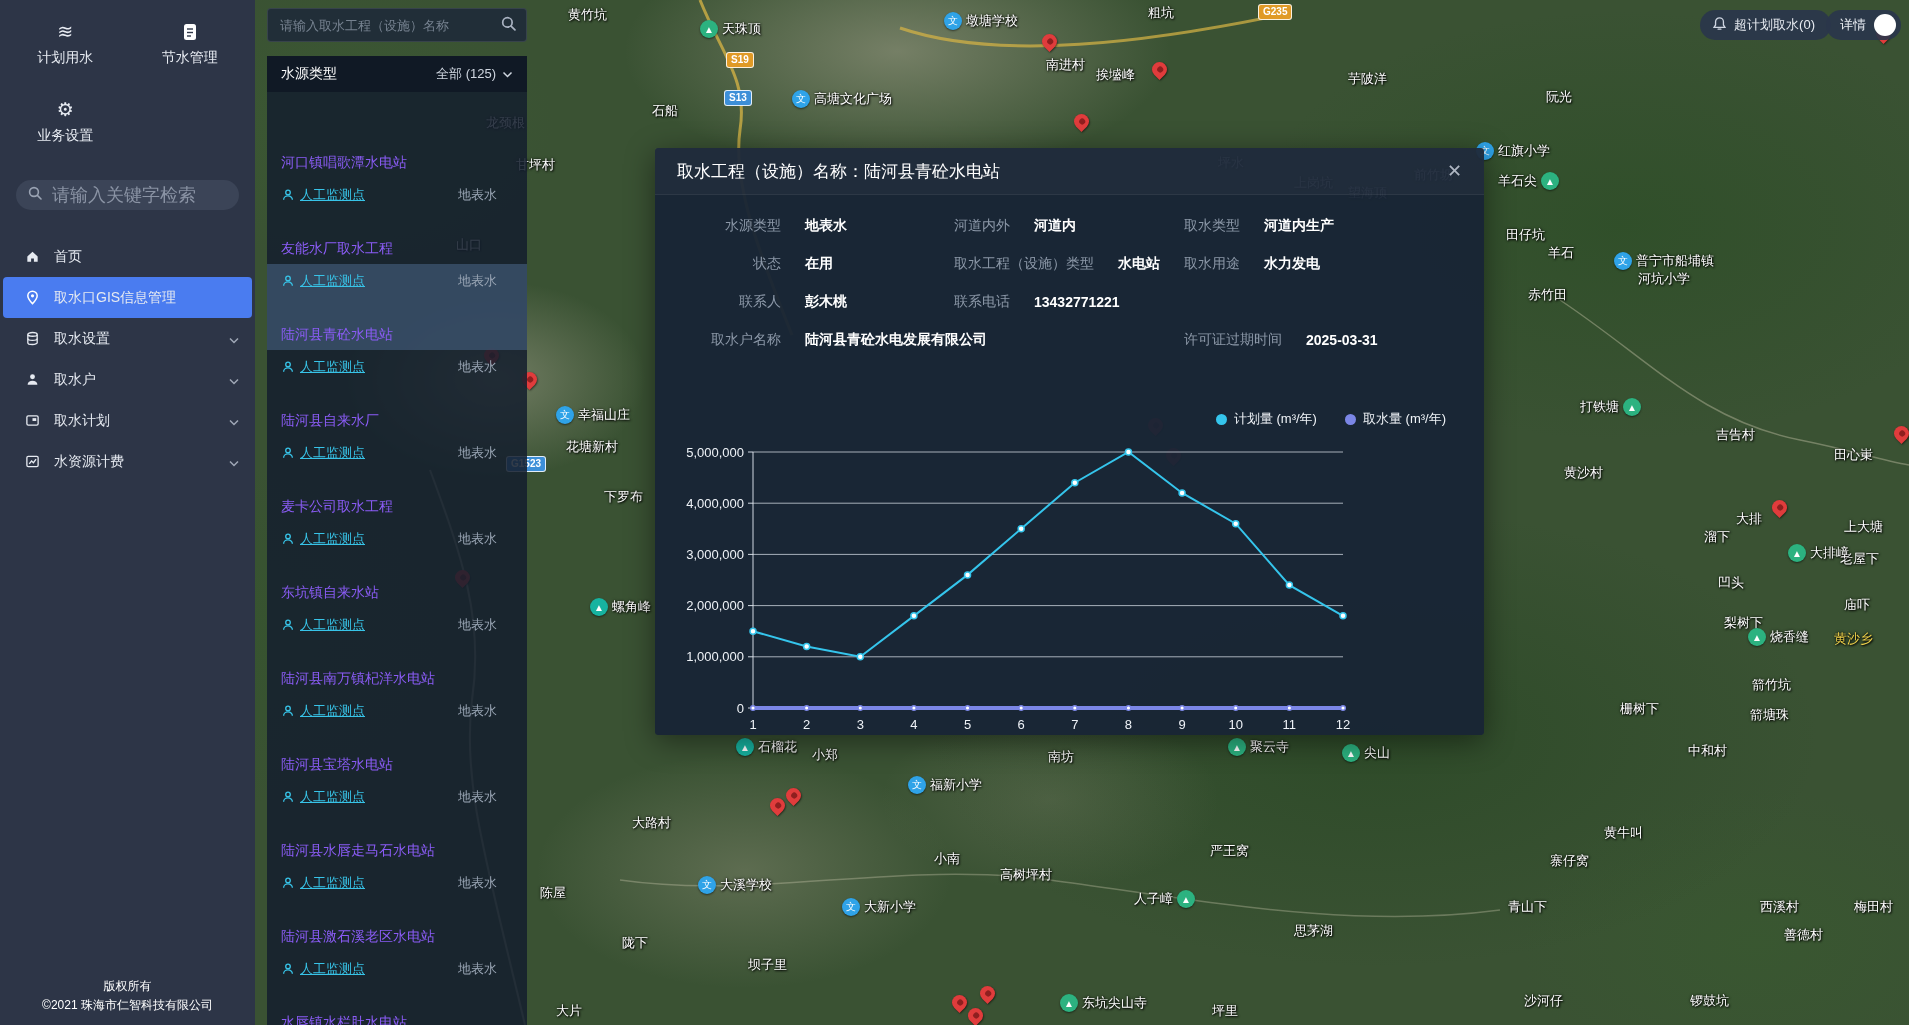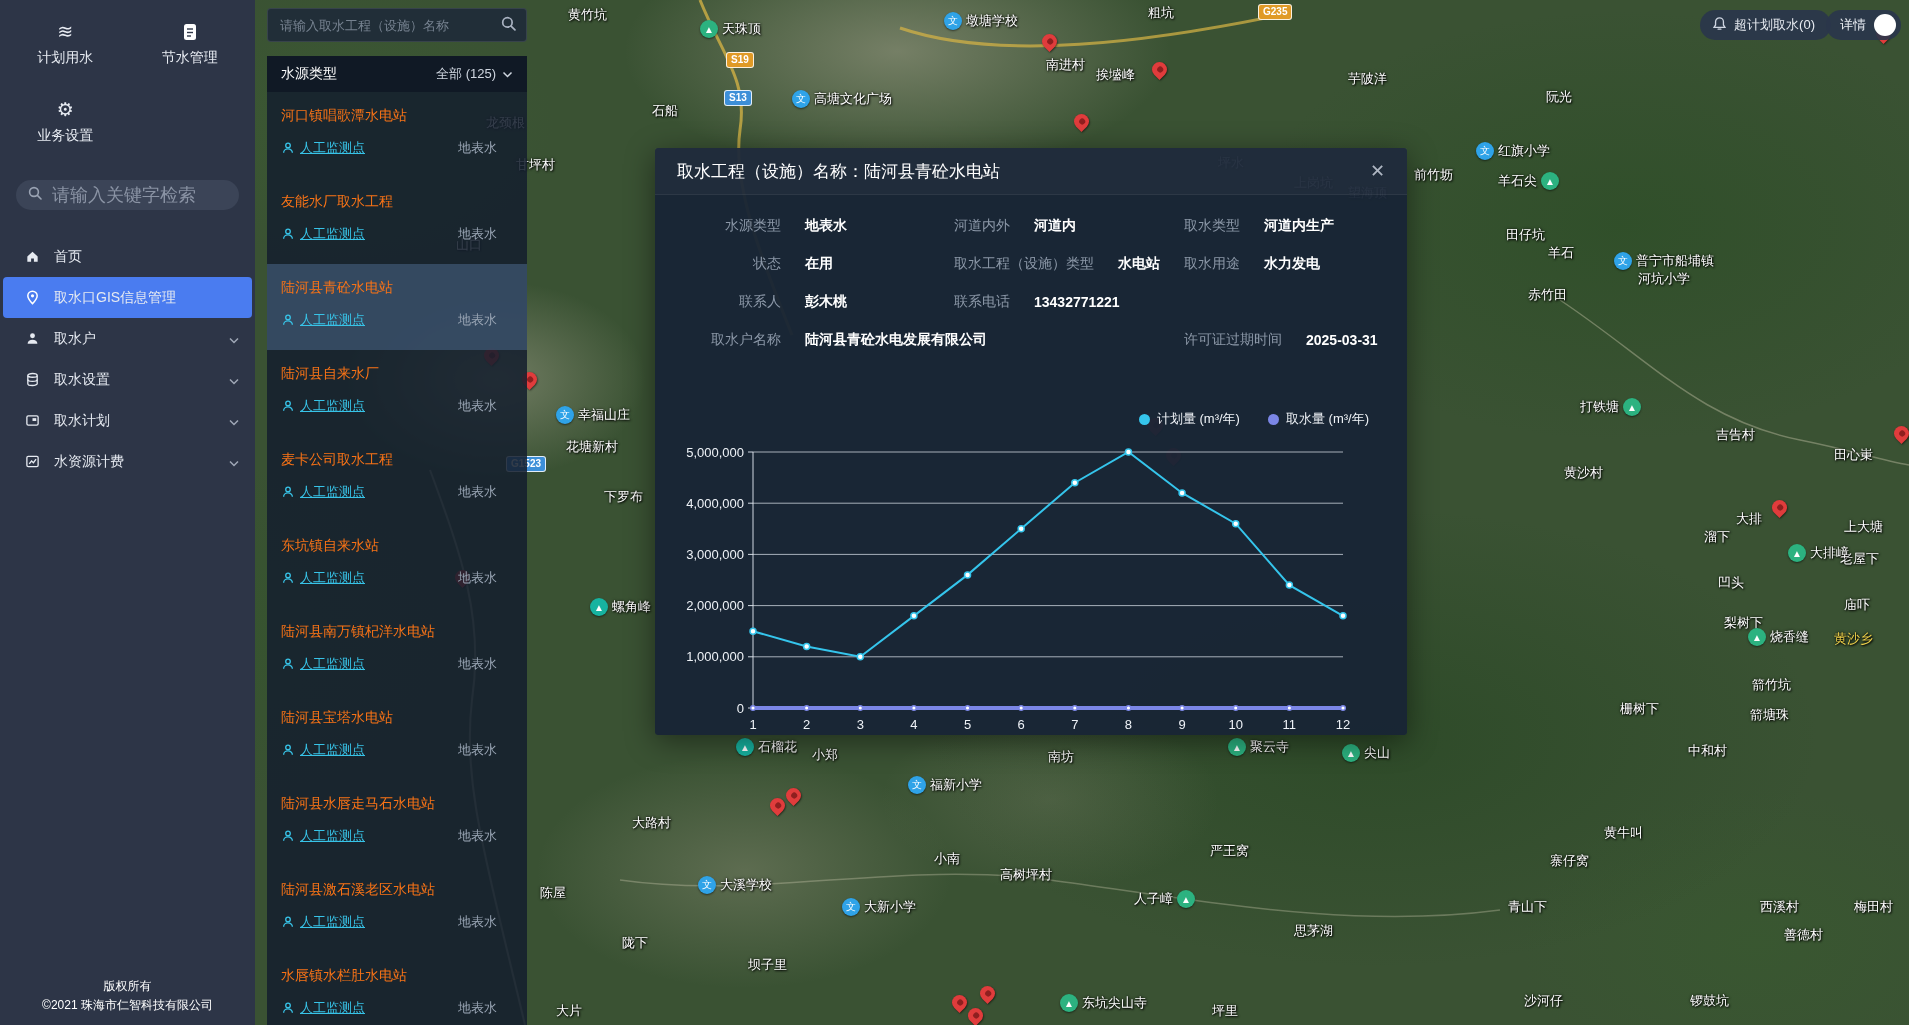--- a/index.html
+++ b/index.html
@@ -99,36 +99,36 @@
     position:absolute;left:267px;top:56px;width:260px;bottom:0;z-index:5;
     background:rgba(21,31,46,0.87);overflow:hidden;
   }
   .lp-header{
     height:36px;background:rgba(15,24,37,0.9);display:flex;align-items:center;
     padding:0 14px;color:#fff;font-size:14px;
   }
   .lp-header .all{margin-left:auto;color:#cfd6e0;font-size:13px;display:flex;align-items:center;gap:6px;cursor:pointer;}
   .station{height:86px;box-sizing:border-box;padding:15px 0 0 14px;cursor:pointer;}
   .station.selected{background:rgba(62,86,114,0.75);}
-  .station .sname{color:#f97316;font-size:14px;margin-bottom:14px;}
+  .station .sname{color:#8b5cf6;font-size:14px;margin-bottom:14px;margin-top:47px;}
   .station .smeta{display:flex;align-items:center;padding-right:30px;}
   .station .monitor{color:#38c4e8;font-size:13px;text-decoration:underline;display:flex;align-items:center;gap:5px;}
   .station .wtype{margin-left:auto;color:#9aa6b5;font-size:13px;}
   
   .pill{
     position:absolute;top:10px;height:30px;z-index:6;border-radius:15px;
     background:rgba(42,54,75,0.92);color:#e8ecf2;font-size:13px;
     display:flex;align-items:center;cursor:pointer;
   }
   .pill.overplan{right:78px;padding:0 16px 0 12px;gap:7px;}
   .pill.detail{right:8px;padding:0 5px 0 14px;gap:8px;}
   .knob{width:22px;height:22px;border-radius:50%;background:#fff;}
   
   .modal{
-    position:absolute;left:655px;top:148px;width:752px;height:587px;z-index:20;
+    position:absolute;left:655px;top:148px;width:829px;height:587px;z-index:20;
     background:rgba(24,36,53,0.96);border-radius:3px;box-shadow:0 6px 30px rgba(0,0,0,.45);
     color:#fff;
   }
   .m-head{
     height:46px;display:flex;align-items:center;padding:0 22px;
     background:rgba(255,255,255,0.03);border-bottom:1px solid rgba(255,255,255,0.06);
     font-size:17px;
   }
   .m-close{margin-left:auto;color:#aeb6c2;font-size:18px;cursor:pointer;line-height:1;}
   .m-fields{position:relative;padding:18px 24px 0 24px;}
@@ -474,40 +474,40 @@
         <svg width="15" height="15" viewBox="0 0 16 16">
             <path d="M8 14.5 C8 14.5 3 9.6 3 6.2 A5 5 0 0 1 13 6.2 C13 9.6 8 14.5 8 14.5 Z" fill="none" stroke="#fff" stroke-width="1.6"></path>
             <circle cx="8" cy="6.2" r="1.7" fill="#fff"></circle>
           </svg>
       </span>
       <span>取水口GIS信息管理</span>
     </div>
     <div class="nav-item">
       <span class="nicon">
         <svg width="15" height="15" viewBox="0 0 16 16">
-            <circle cx="8" cy="5" r="2.6" fill="#e6eaf1"></circle>
-            <path d="M2.8 13.5 a5.2 4.3 0 0 1 10.4 0 Z" fill="#e6eaf1"></path>
-          </svg>
-      </span>
-      <span>取水户</span>
+            <ellipse cx="8" cy="3.6" rx="5" ry="2" fill="none" stroke="#e6eaf1" stroke-width="1.4"></ellipse>
+            <path d="M3 3.6 V12.4 A5 2 0 0 0 13 12.4 V3.6" fill="none" stroke="#e6eaf1" stroke-width="1.4"></path>
+            <path d="M3 8 A5 2 0 0 0 13 8" fill="none" stroke="#e6eaf1" stroke-width="1.4"></path>
+          </svg>
+      </span>
+      <span>取水设置</span>
       <span class="chev">
         <svg width="10" height="7" viewBox="0 0 10 7">
             <polyline points="1,1.5 5,5.5 9,1.5" fill="none" stroke="#bcc4d2" stroke-width="1.5"></polyline>
           </svg>
       </span>
     </div>
     <div class="nav-item">
       <span class="nicon">
         <svg width="15" height="15" viewBox="0 0 16 16">
-            <ellipse cx="8" cy="3.6" rx="5" ry="2" fill="none" stroke="#e6eaf1" stroke-width="1.4"></ellipse>
-            <path d="M3 3.6 V12.4 A5 2 0 0 0 13 12.4 V3.6" fill="none" stroke="#e6eaf1" stroke-width="1.4"></path>
-            <path d="M3 8 A5 2 0 0 0 13 8" fill="none" stroke="#e6eaf1" stroke-width="1.4"></path>
-          </svg>
-      </span>
-      <span>取水设置</span>
+            <circle cx="8" cy="5" r="2.6" fill="#e6eaf1"></circle>
+            <path d="M2.8 13.5 a5.2 4.3 0 0 1 10.4 0 Z" fill="#e6eaf1"></path>
+          </svg>
+      </span>
+      <span>取水户</span>
       <span class="chev">
         <svg width="10" height="7" viewBox="0 0 10 7">
             <polyline points="1,1.5 5,5.5 9,1.5" fill="none" stroke="#bcc4d2" stroke-width="1.5"></polyline>
           </svg>
       </span>
     </div>
     <div class="nav-item">
       <span class="nicon">
         <svg width="15" height="15" viewBox="0 0 16 16">
             <rect x="2" y="3" width="12" height="10" rx="1.5" fill="none" stroke="#e6eaf1" stroke-width="1.4"></rect>

